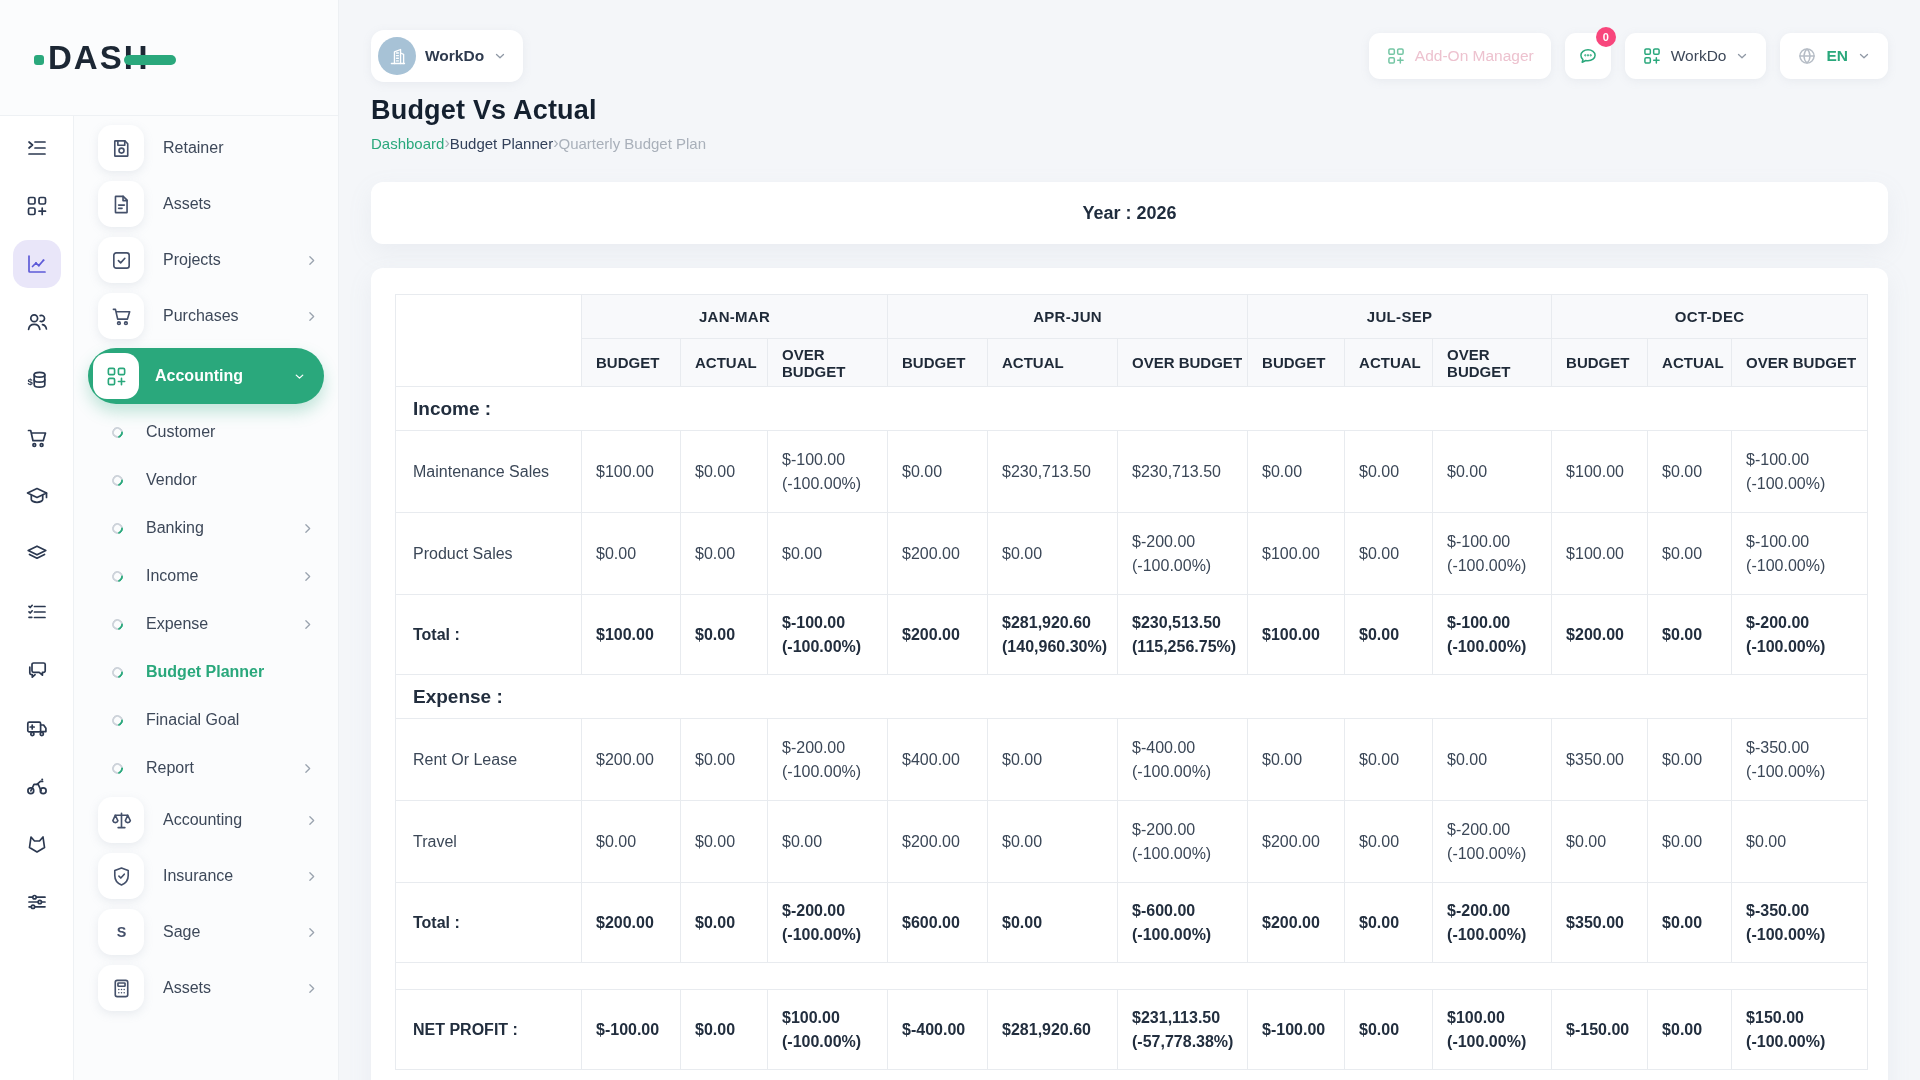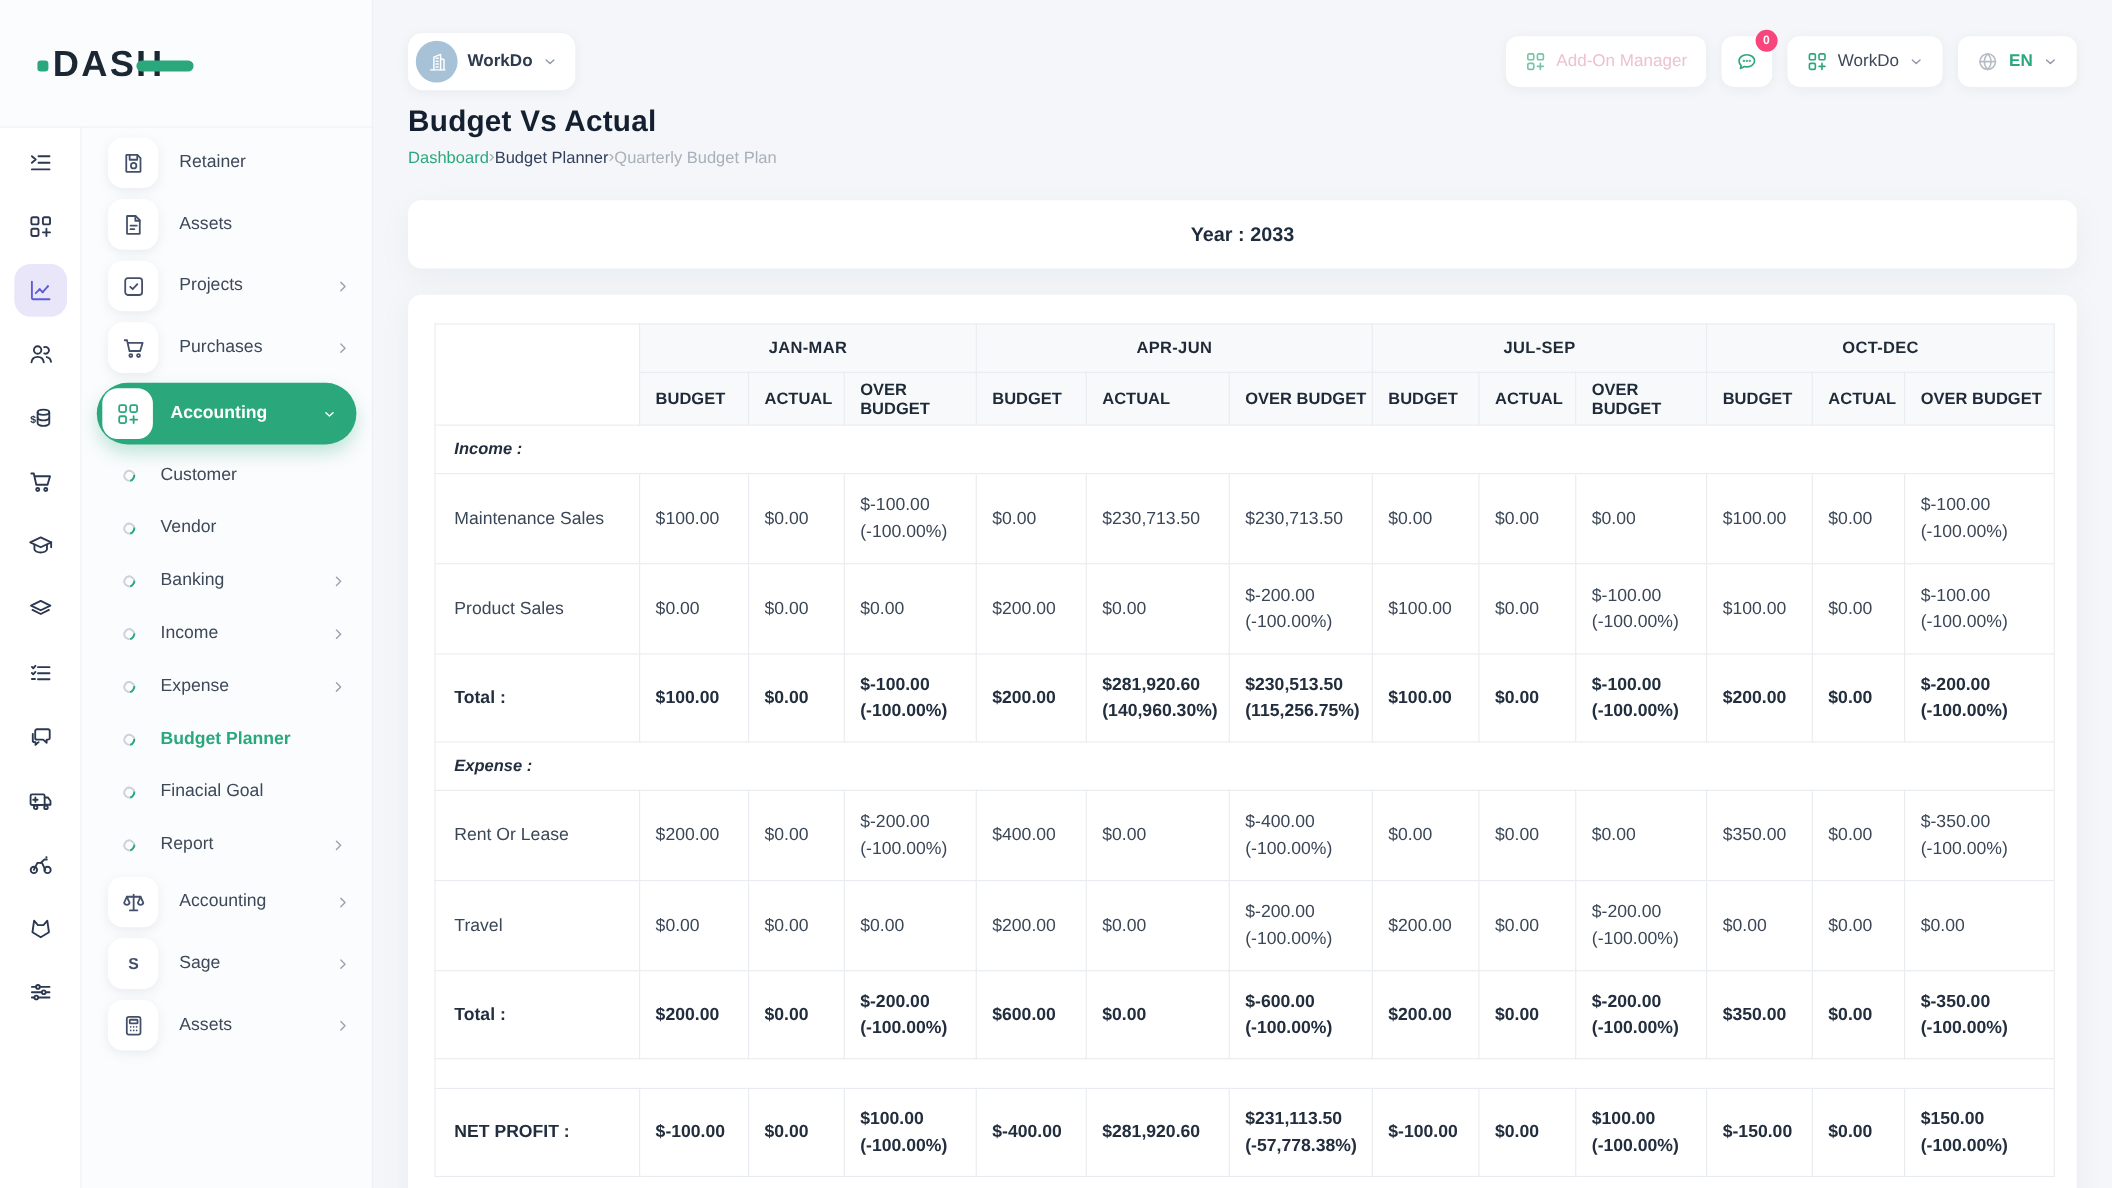--- a/index.html
+++ b/index.html
@@ -68,21 +68,21 @@
   th, td { border:1px solid #e8ebef; }
   thead th { background:#f8f9fb; font-size:15px; font-weight:700; color:#1f2a38;margin-top:13px; }
   th.qtr { text-align:center; height:44px; letter-spacing:.3px; }
   th.sub { text-align:left; height:48px; padding-left:14px; }
   th.corner { background:#ffffff; }
   td { font-size:16px; color:#3b4757; vertical-align:middle; }
   td.rowlabel { padding-left:17px; }
   td.val { padding:10px 8px 10px 14px; line-height:1.5; white-space:pre-line; }
   tr.data td { height:82px; }
   tr.total td { height:80px; font-weight:700; color:#222e3e; }
-  tr.section td { height:44px; font-weight:700; color:#222e3e; font-size:15px;font-style:italic; }
+  tr.section td { height:44px; font-weight:700; color:#222e3e; font-size:19px; }
   tr.spacer td { height:27px; }
 </style>
 </head>
 <body>
 
 <div class="app">
 
   <aside class="sidebar">
     <div class="logo">
       <span class="logo-dot"></span>
@@ -323,20 +323,34 @@
             <span class="side-label">Accounting</span>
             <span class="side-chev">
               <svg viewBox="0 0 24 24" fill="none" stroke="currentColor" stroke-width="2.4" stroke-linecap="round" stroke-linejoin="round">
                 <path d="M9 5l7 7-7 7"></path>
               </svg>
             </span>
           </div>
           <div class="side-item">
             <span class="icon-box">
               <svg viewBox="0 0 24 24" fill="none" stroke="currentColor" stroke-width="1.7" stroke-linecap="round" stroke-linejoin="round">
+                <path d="M12 3.2l7 2.6v5.1c0 4.6-3 8.3-7 9.9-4-1.6-7-5.3-7-9.9V5.8l7-2.6z"></path>
+                <path d="M9.3 11.6l2 2 3.6-4"></path>
+              </svg>
+            </span>
+            <span class="side-label">Insurance</span>
+            <span class="side-chev">
+              <svg viewBox="0 0 24 24" fill="none" stroke="currentColor" stroke-width="2.4" stroke-linecap="round" stroke-linejoin="round">
+                <path d="M9 5l7 7-7 7"></path>
+              </svg>
+            </span>
+          </div>
+          <div class="side-item">
+            <span class="icon-box">
+              <svg viewBox="0 0 24 24" fill="none" stroke="currentColor" stroke-width="1.7" stroke-linecap="round" stroke-linejoin="round">
                 <text x="12" y="17" font-size="15" font-weight="600" text-anchor="middle" fill="currentColor" stroke="none" font-family="Liberation Sans, sans-serif">S</text>
               </svg>
             </span>
             <span class="side-label">Sage</span>
             <span class="side-chev">
               <svg viewBox="0 0 24 24" fill="none" stroke="currentColor" stroke-width="2.4" stroke-linecap="round" stroke-linejoin="round">
                 <path d="M9 5l7 7-7 7"></path>
               </svg>
             </span>
           </div>
@@ -449,21 +463,21 @@
 
     <div class="breadcrumb">
       <a class="link">Dashboard</a>
       <span class="sep">›</span>
       <span class="mid">Budget Planner</span>
       <span class="sep">›</span>
       <span class="muted">Quarterly Budget Plan</span>
     </div>
 
     <section class="card year-card">
-      <span>Year : 2033</span>
+      <span>Year : 2026</span>
     </section>
 
     <section class="card table-card">
       <table>
           <colgroup>
             <col style="width:186px">
             <col style="width:99px">
             <col style="width:87px">
             <col style="width:120px">
             <col style="width:100px">

